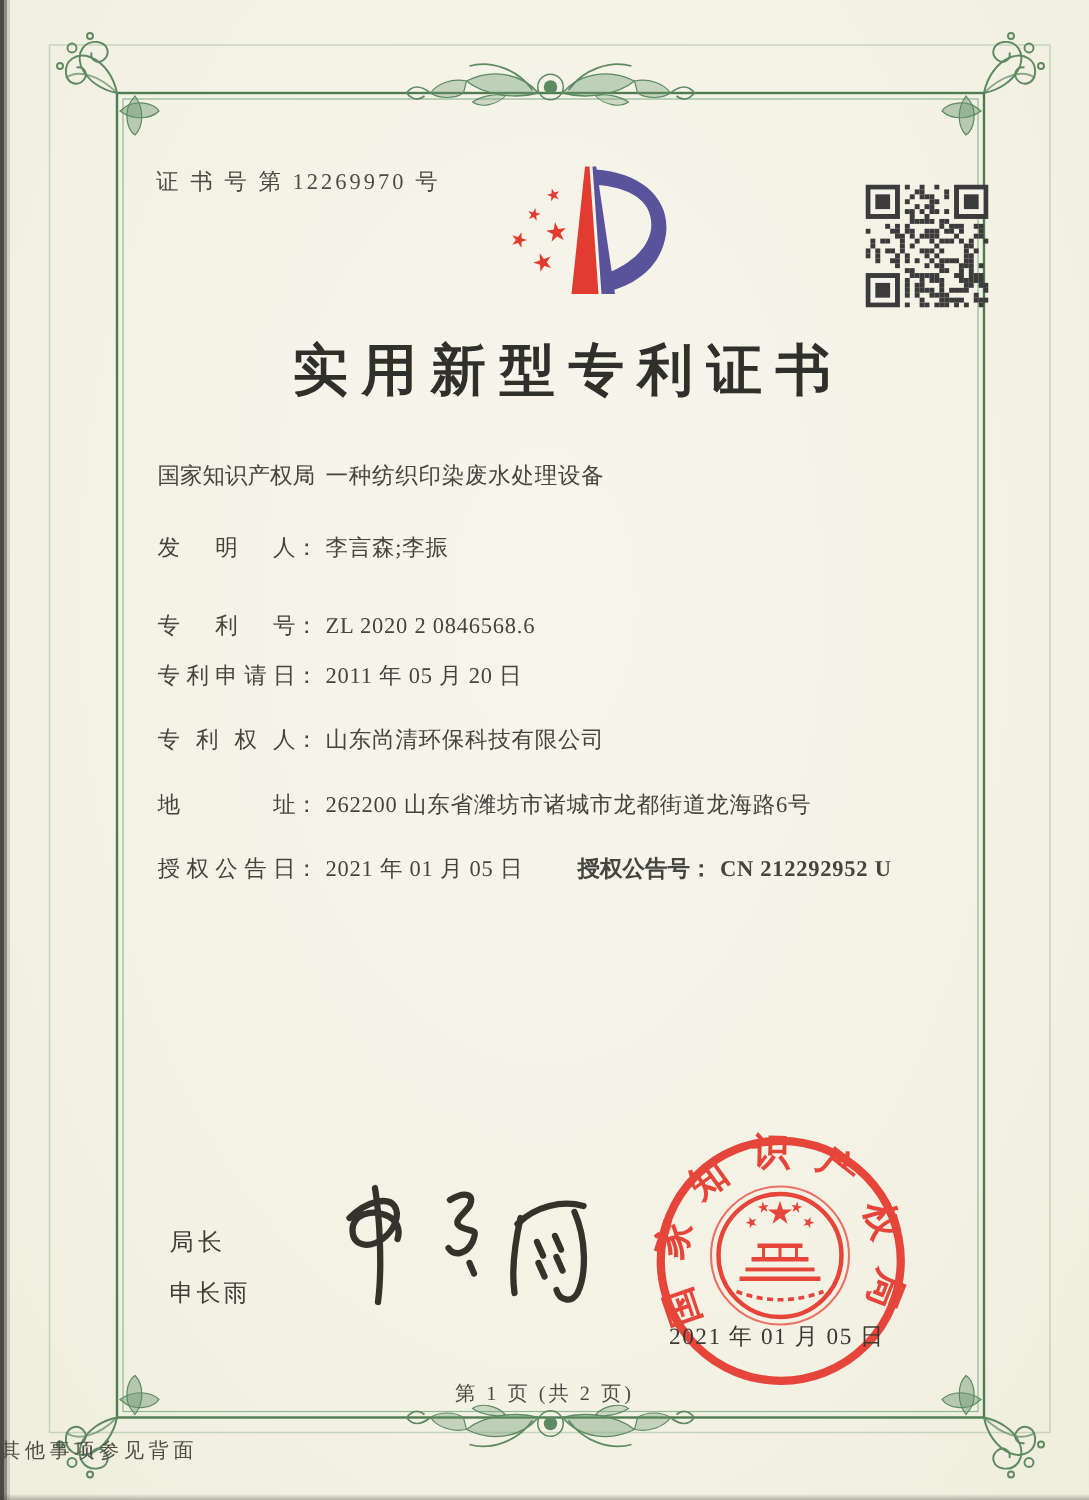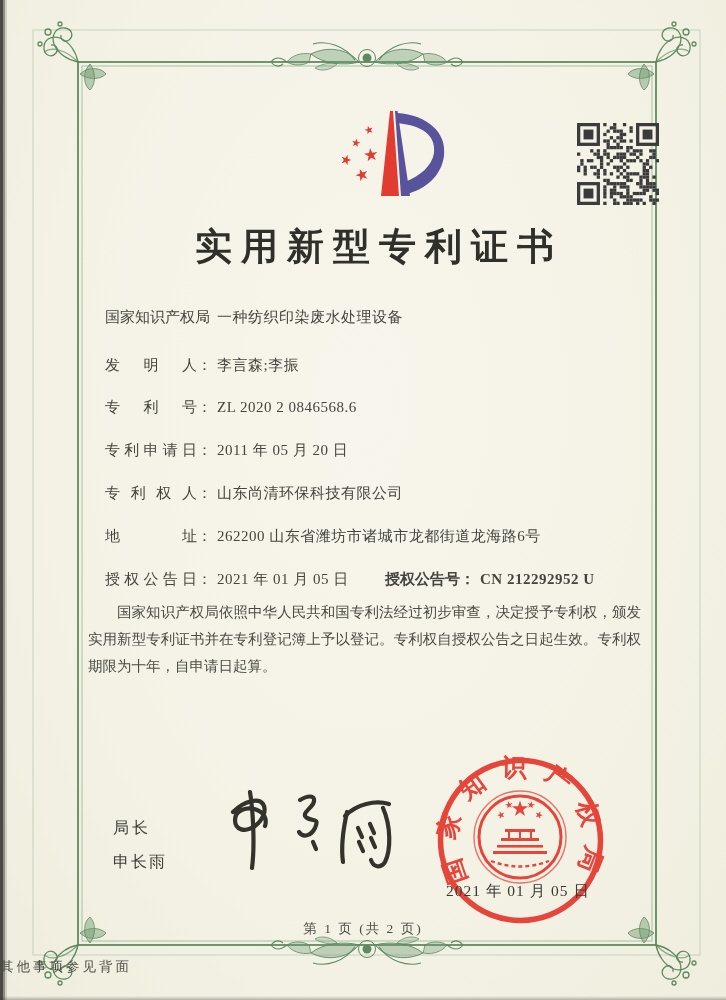--- a/index.html
+++ b/index.html
@@ -16,21 +16,21 @@
   .scan-edge-bottom{position:absolute;left:0;bottom:0;width:100%;height:4px;
     background:linear-gradient(0deg,rgba(60,58,52,.35),rgba(60,58,52,0));}
   .deco{position:absolute;left:0;top:0;}
   .cert-no{position:absolute;left:104px;top:112px;font-size:15px;letter-spacing:2px;color:#4c4c46;}
   .logo{position:absolute;left:330px;top:103px;}
   .qr{position:absolute;left:577px;top:123px;}
   .title{position:absolute;left:16px;top:222px;width:100%;text-align:center;
     font-size:37px;font-weight:600;letter-spacing:9px;color:#30302b;}
   .fields{position:absolute;left:105px;top:308px;width:470px;font-size:15px;}
   .frow{position:absolute;left:0;white-space:nowrap;}
-  .frow.r0{top:0;} .frow.r1{top:48px;} .frow.r2{top:90px;} .frow.r3{top:133px;}
+  .frow.r0{top:0;} .frow.r1{top:48px;} .frow.r2{top:100px;} .frow.r3{top:133px;}
   .frow.r4{top:176px;} .frow.r5{top:219px;} .frow.r6{top:262px;}
   .flabel{display:inline-block;width:92px;text-align:justify;text-align-last:justify;vertical-align:top;}
   .fcolon{display:inline-block;}
   .fvalue{display:inline-block;margin-left:5px;letter-spacing:.5px;color:#45453f;}
   .g2{position:absolute;left:280px;top:0;white-space:nowrap;font-weight:bold;}
   .bodytext{position:absolute;left:88px;top:599px;width:553px;font-size:14.5px;
     line-height:27px;text-align:justify;color:#4a4a44;}
   .bodytext p{margin:0;text-indent:2em;}
   .director{position:absolute;left:113px;top:818px;font-size:16px;letter-spacing:3px;color:#3d3d37;}
   .director .dname{margin-top:13px;letter-spacing:2px;}
@@ -83,20 +83,21 @@
     <use href="#corn" transform="translate(78,945) scale(1,-1)"></use>
     <use href="#corn" transform="translate(656,945) scale(-1,-1)"></use>
 
     <use href="#cent" transform="translate(367,62)"></use>
     <use href="#cent" transform="translate(367,945) scale(1,-1)"></use>
   </svg>
 
   <div class="scan-edge-left"></div>
   <div class="scan-edge-bottom"></div>
 
+  <div class="cert-no">证 书 号 第 12269970 号</div>
 
   <div class="logo">
     <svg width="130" height="105" viewBox="0 0 130 105">
       <polygon points="60,8 63,8 69,93 51,93" fill="#e23c30"></polygon>
       <polygon points="65,8 67.5,8 80,93 71,93" fill="#58539b"></polygon>
       <path d="M 67,10 C 98,12 117,30 114,53 C 111,74 95,86 77,91 L 75,79 C 90,73 102,63 104,50 C 106,32 92,22 66,20 Z" fill="#58539b"></path>
       <use href="#star" transform="translate(39,27) scale(4.5) rotate(-15)" fill="#e23c30"></use>
       <use href="#star" transform="translate(26,40) scale(4.5) rotate(12)" fill="#e23c30"></use>
       <use href="#star" transform="translate(41,52) scale(7) rotate(-8)" fill="#e23c30"></use>
       <use href="#star" transform="translate(16,57) scale(5.5) rotate(18)" fill="#e23c30"></use>
@@ -332,21 +333,20 @@
     </div>
     <div class="frow r6">
       <span class="flabel">授权公告日</span><span class="fcolon">：</span><span class="fvalue">2021 年 01 月 05 日</span>
       <span class="g2">
         <span>授权公告号</span><span>：</span><span class="fvalue">CN 212292952 U</span>
       </span>
     </div>
   </div>
 
   <div class="bodytext">
-    <p>国家知识产权局依照中华人民共和国专利法经过初步审查，决定授予专利权，颁发实用新型专利证书并在专利登记簿上予以登记。专利权自授权公告之日起生效。专利权期限为十年，自申请日起算。</p>
   </div>
 
   <div class="director">
     <div>局长</div>
     <div class="dname">申长雨</div>
   </div>
 
   <div class="signature">
     <svg width="210" height="115" viewBox="0 0 210 115" fill="none" stroke="#33332c" stroke-width="4.2" stroke-linecap="round">
       <path d="M 38,42 C 50,30 64,28 68,34 C 72,40 68,50 60,56 C 50,63 40,60 40,50 C 40,40 52,36 62,40 C 70,43 72,50 70,56"></path>

